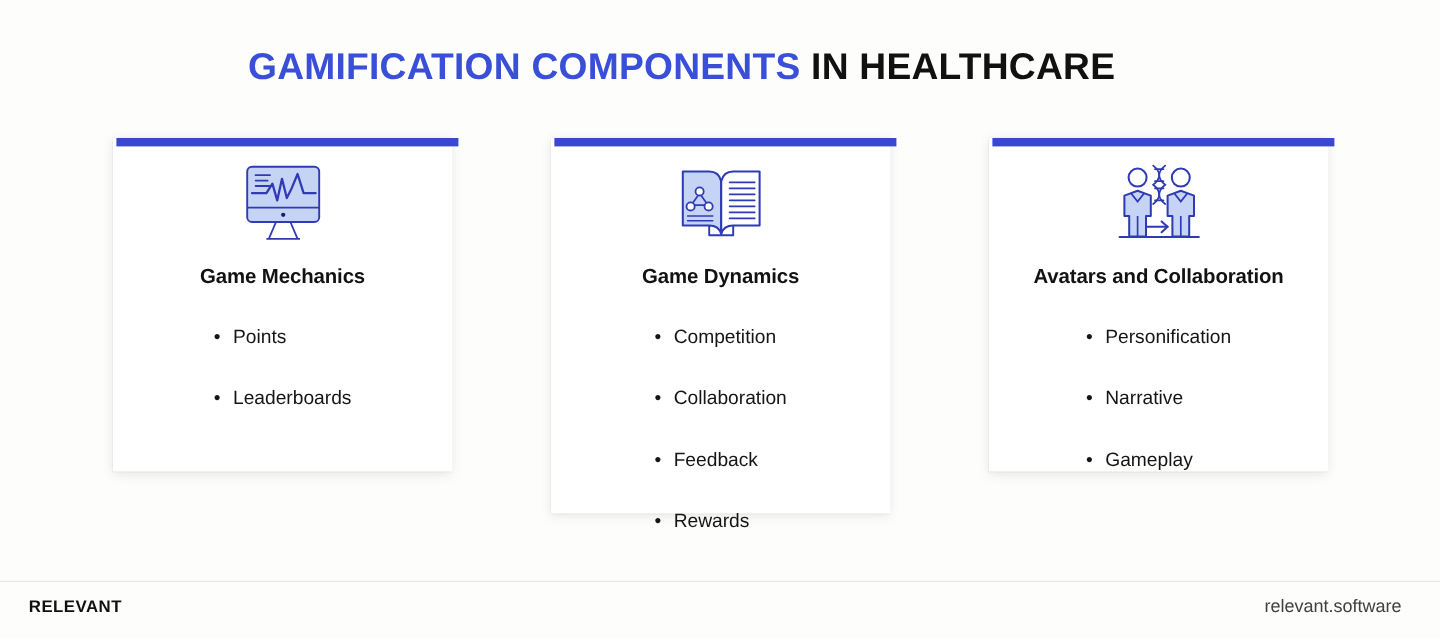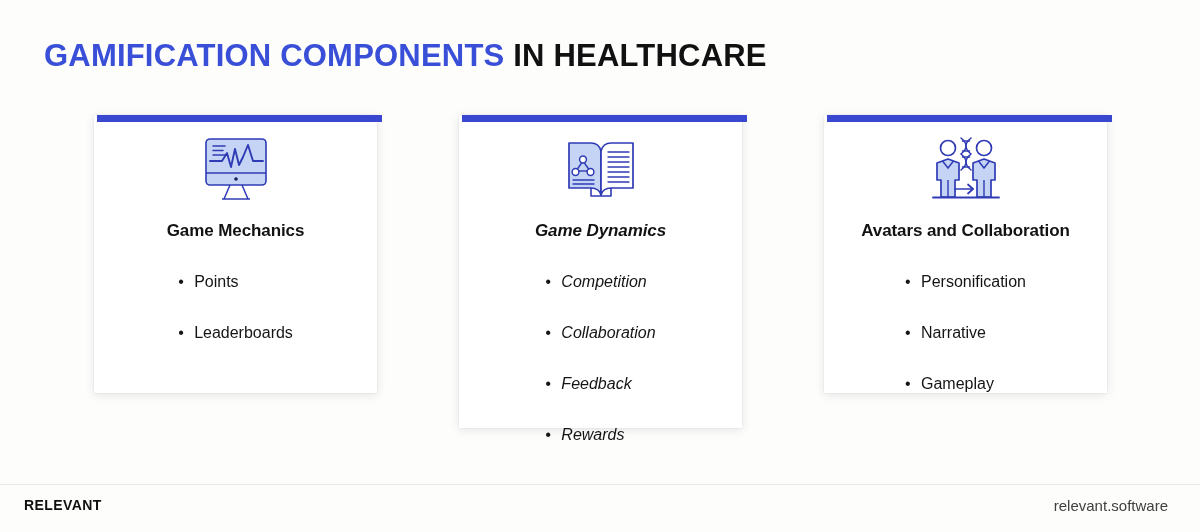--- a/index.html
+++ b/index.html
@@ -16,21 +16,21 @@
     position: relative;
     color: #151515;
   }
 
   
   .title-wrap {
     position: absolute;
     top: 40px;
     left: 0;
     width: 1136px;
-    margin-left: 44px;
+    text-align: center;
   }
   .title {
     font-size: 31px;
     font-weight: bold;
     letter-spacing: 0.2px;
     line-height: 1;
     white-space: nowrap;
   }
   .title .accent { color: #3a4fd8; }
   .title .plain  { color: #111111; }
@@ -46,21 +46,21 @@
 
   .card {
     position: absolute;
     top: 0;
     background: #ffffff;
     box-shadow: 0 2px 9px rgba(60,60,70,0.13),
                 0 0 1px rgba(60,60,70,0.18);
     padding-top: 14px;
   }
   .card-1 { left: 94px;  width: 283px; height: 278px; }
-  .card-2 { left: 459px; width: 283px; height: 313px; font-style: italic; }
+  .card-2 { left: 459px; width: 283px; height: 313px; }
   .card-3 { left: 824px; width: 283px; height: 278px; }
 
   .accent-bar {
     position: absolute;
     top: 0;
     left: 3px;
     width: 285px;
     height: 7px;
     background: #3a47cf;
   }

